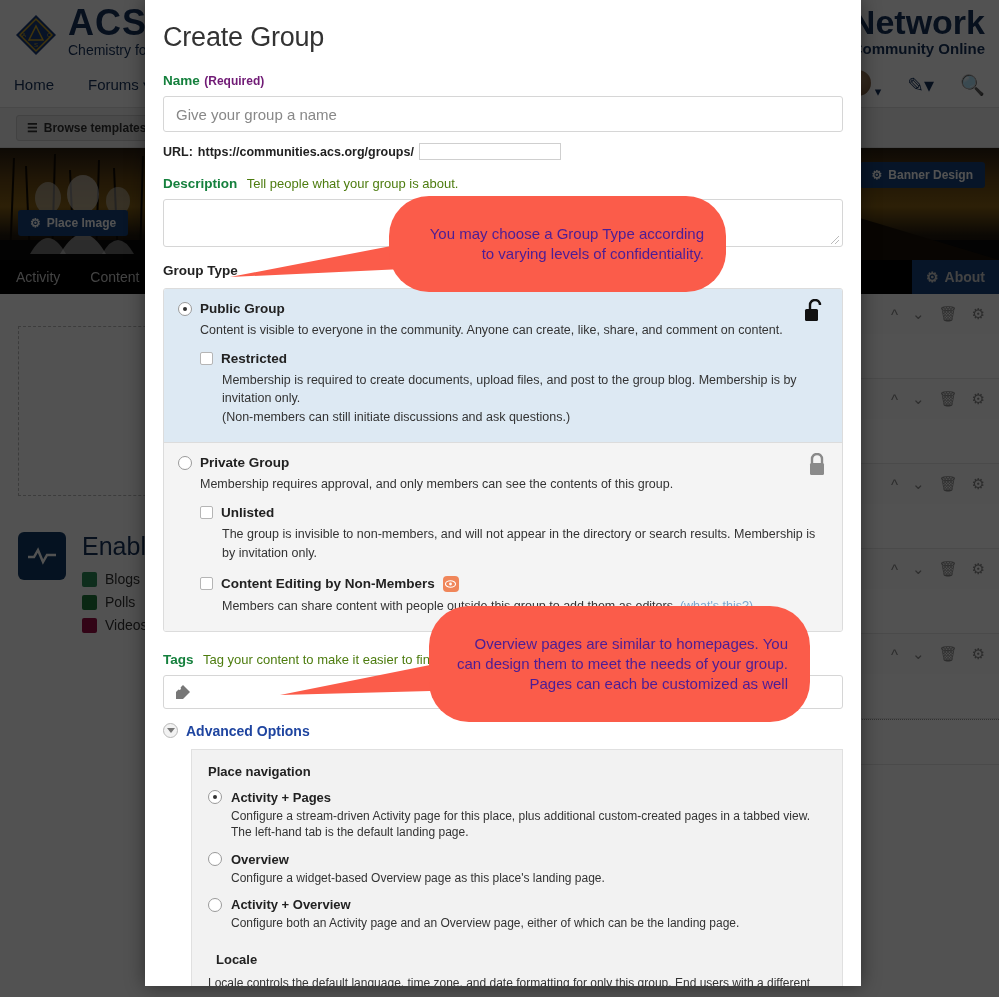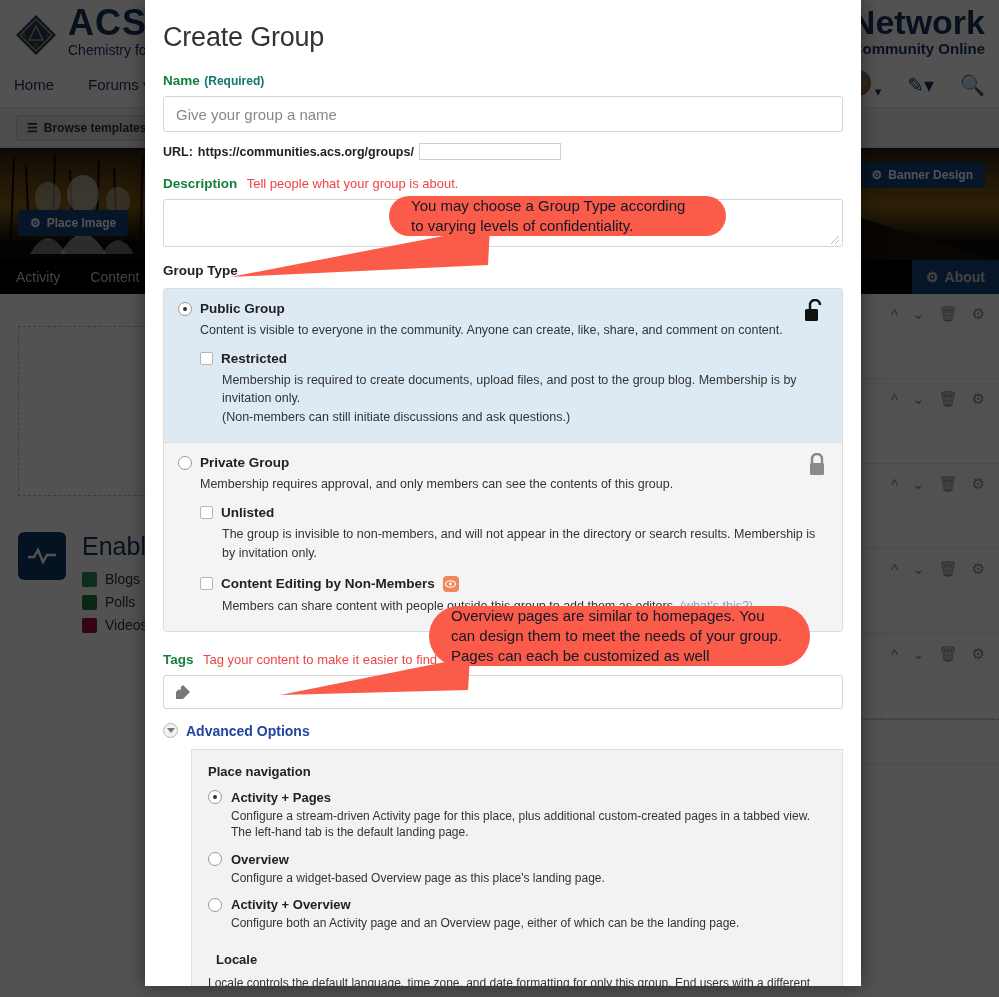--- a/index.html
+++ b/index.html
@@ -131,22 +131,22 @@
     background: #ffffff;
     box-shadow: 0 0 18px rgba(0,0,0,0.45);
     overflow: hidden;
   }
   .modal-inner { padding: 22px 18px 0 18px; }
   .modal-title {
     font-size: 27px; color: #333; font-weight: normal; margin: 0 0 18px 0;
     letter-spacing: -0.2px;
   }
   .field-label { font-size: 13.5px; font-weight: bold; color: #15803d; }
-  .req { color: #0f766e; font-size: 12px; font-weight: bold; }
-  .hint { font-weight: normal; color: #ef4444; font-size: 13px; margin-left: 5px;}
+  .req { color: #701a75; font-size: 12px; font-weight: bold; }
+  .hint { font-weight: normal; color: #4d7c0f; font-size: 13px; margin-left: 5px;}
 
   .text-input {
     width: 680px; height: 36px; border: 1px solid #d6d6d6; border-radius: 3px;
     margin-top: 7px; padding: 0 12px; font-size: 15px; color: #888;
     display: flex; align-items: center; background: #fff;
   }
   .url-row {
     margin-top: 11px; font-size: 12.5px; color: #222; display: flex;
     align-items: center; gap: 5px;
   }
@@ -227,22 +227,22 @@
   .pn-title { font-size: 13px; font-weight: bold; color: #222; }
   .pn-opt { margin-top: 11px; }
   .pn-head { display: flex; align-items: center; gap: 9px; }
   .pn-name { font-size: 13px; font-weight: bold; color: #222; }
   .pn-desc { font-size: 12px; color: #333; margin: 3px 0 0 23px; line-height: 1.38; }
   .locale-title { font-size: 13px; font-weight: bold; color: #222; margin-top: 20px; padding-left: 8px; }
   .locale-desc { font-size: 12px; color: #333; margin-top: 8px; line-height: 1.45; }
 
   
   .callout {
-    position: absolute; color: #0f172a; text-align: left;
-    border-radius: 40px; padding: 0 22px; font-size: 15px;
+    position: absolute; color: #4c1d95; text-align: right;
+    border-radius: 40px; padding: 28px 22px; font-size: 15px;
     line-height: 1.34; z-index: 50;
   }
   #callout-1 {
     left: 389px; top: 196px; width: 337px;
     background: #fb5c4a;
   }
   #callout-2 {
     left: 429px; top: 606px; width: 381px;
     background: #fb5c4a;
   }

